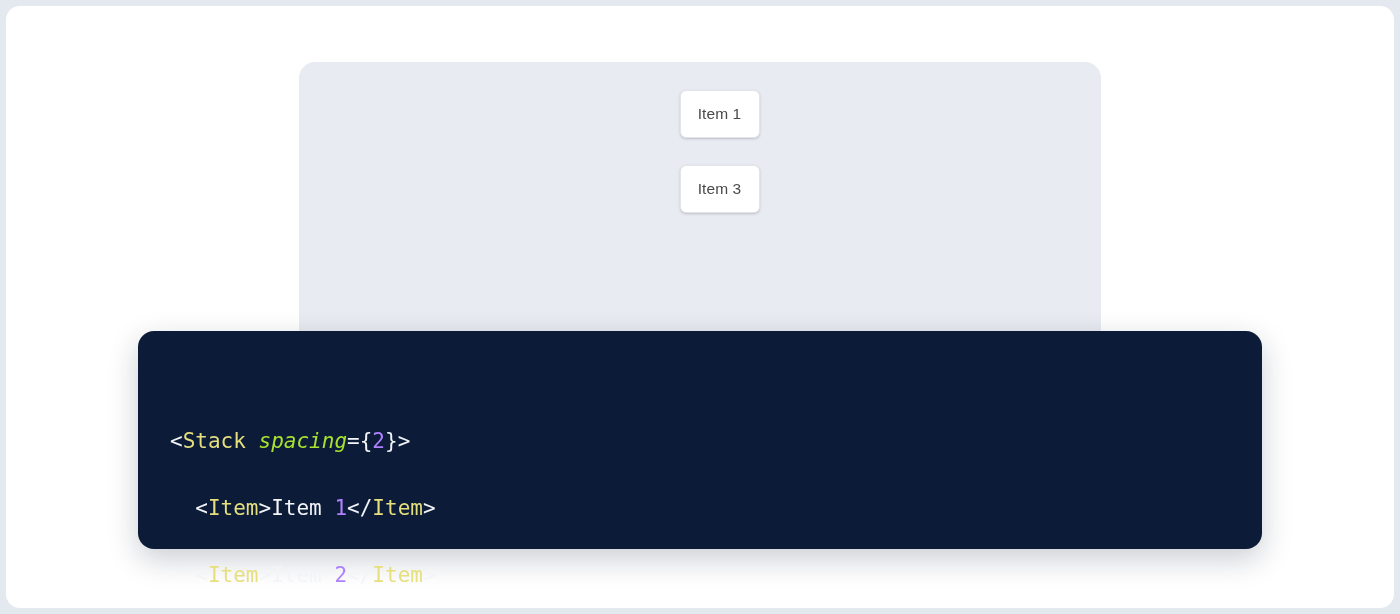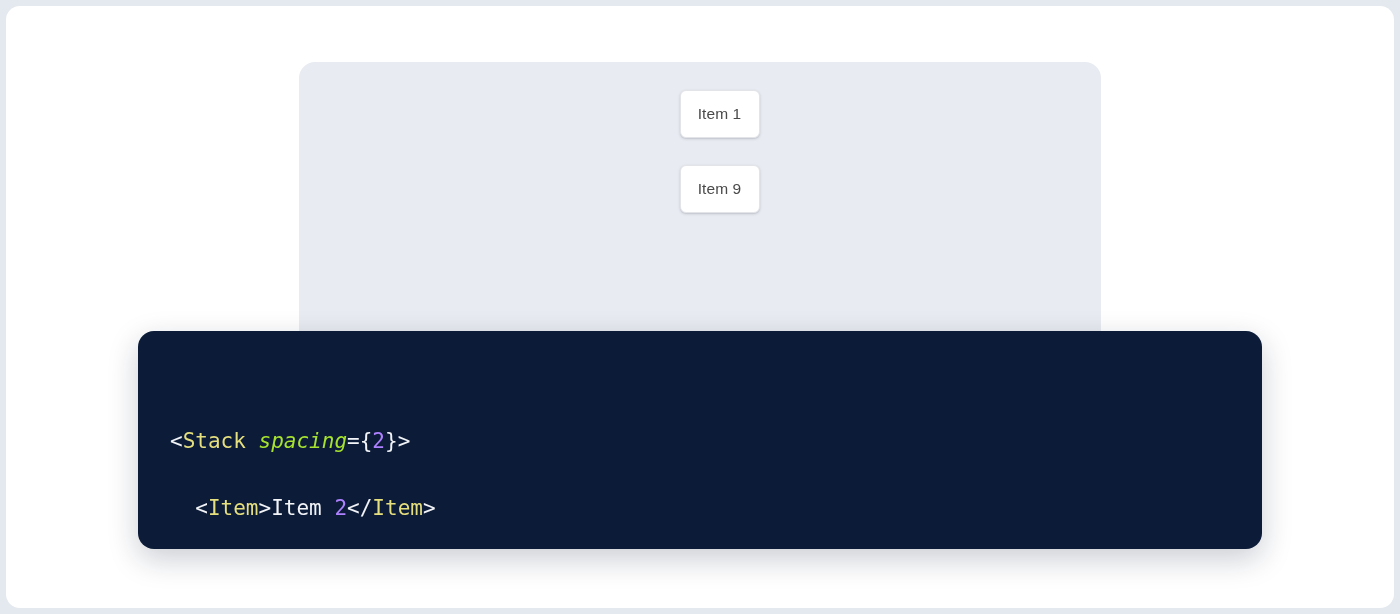--- a/index.html
+++ b/index.html
@@ -92,24 +92,25 @@
   .tok-text    { color: #F2F4F8; }
 </style>
 </head>
 <body>
 
 <div class="page-card">
 
   <div class="demo-panel">
     <div class="stack">
       <div class="stack-item">Item 1</div>
-      <div class="stack-item">Item 9</div>
+      <div class="stack-item">Item 3</div>
     </div>
   </div>
 
   <div class="code-block">
     <code id="code-root"><span class="code-line"><span class="tok-punct">&lt;</span><span class="tok-tag">Stack</span><span class="tok-text"> </span><span class="tok-attr">spacing</span><span class="tok-punct">={</span><span class="tok-num">2</span><span class="tok-punct">}&gt;</span></span>
+<span class="code-line"><span class="tok-punct">  &lt;</span><span class="tok-tag">Item</span><span class="tok-punct">&gt;</span><span class="tok-text">Item </span><span class="tok-num">1</span><span class="tok-punct">&lt;/</span><span class="tok-tag">Item</span><span class="tok-punct">&gt;</span></span>
 <span class="code-line"><span class="tok-punct">  &lt;</span><span class="tok-tag">Item</span><span class="tok-punct">&gt;</span><span class="tok-text">Item </span><span class="tok-num">2</span><span class="tok-punct">&lt;/</span><span class="tok-tag">Item</span><span class="tok-punct">&gt;</span></span>
 
 </code>
   </div>
 
 </div>
 
 </body></html>

